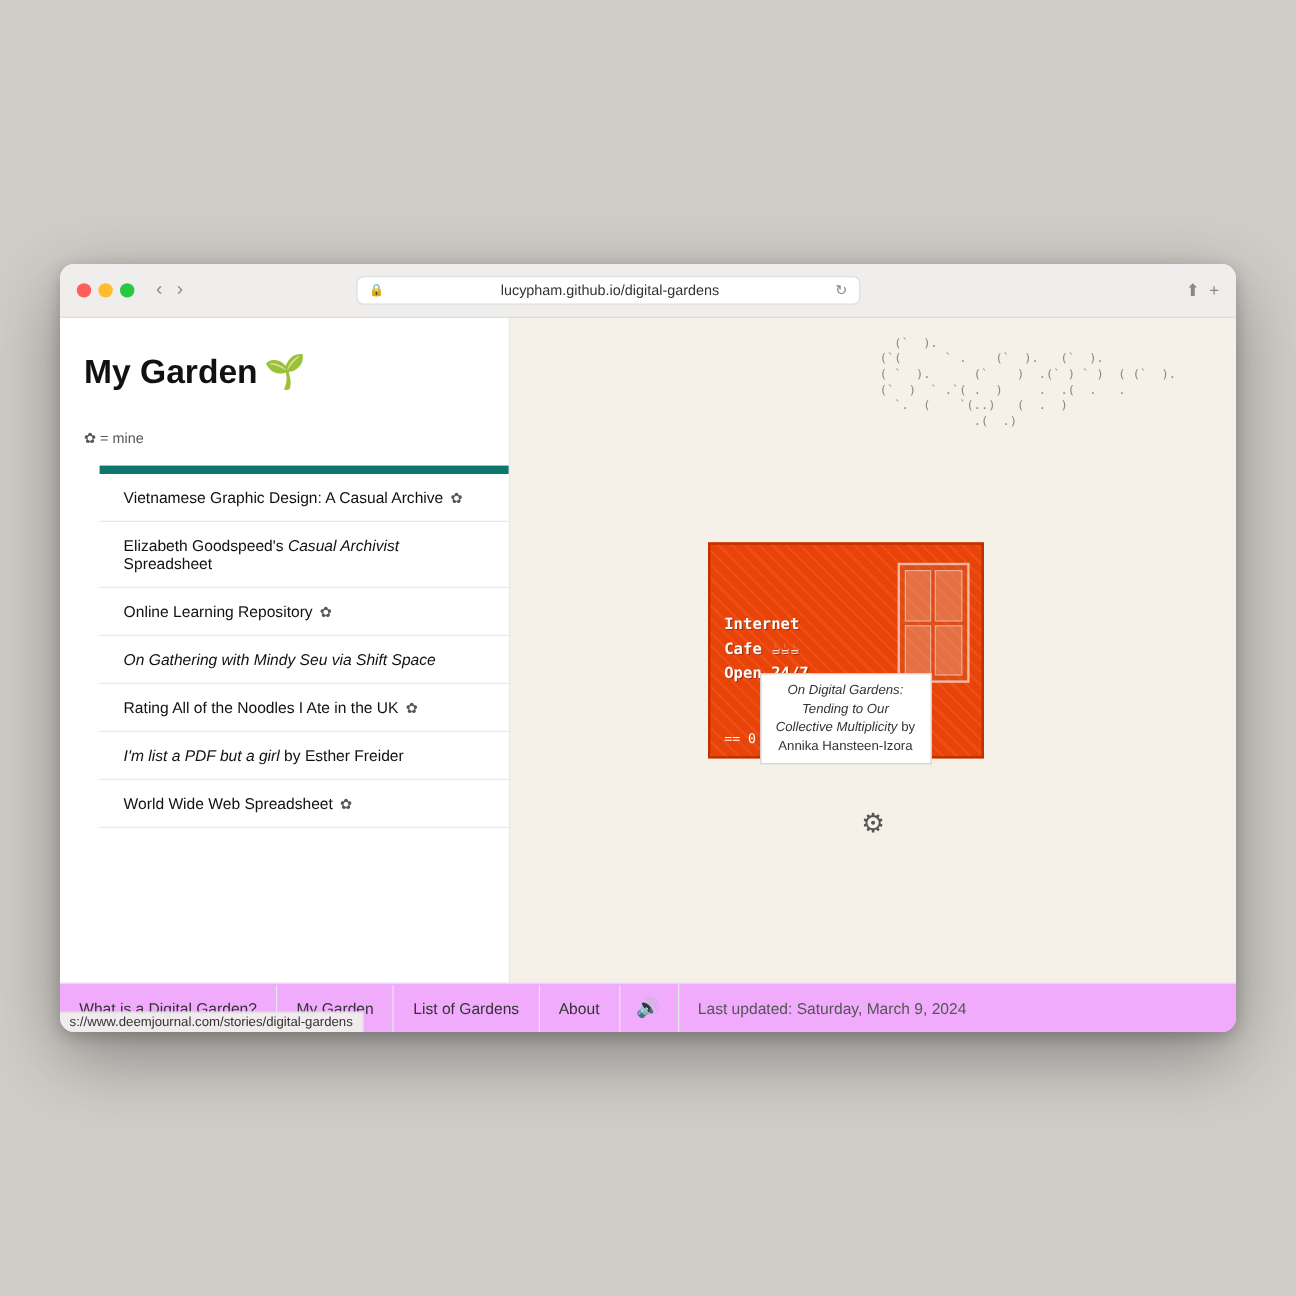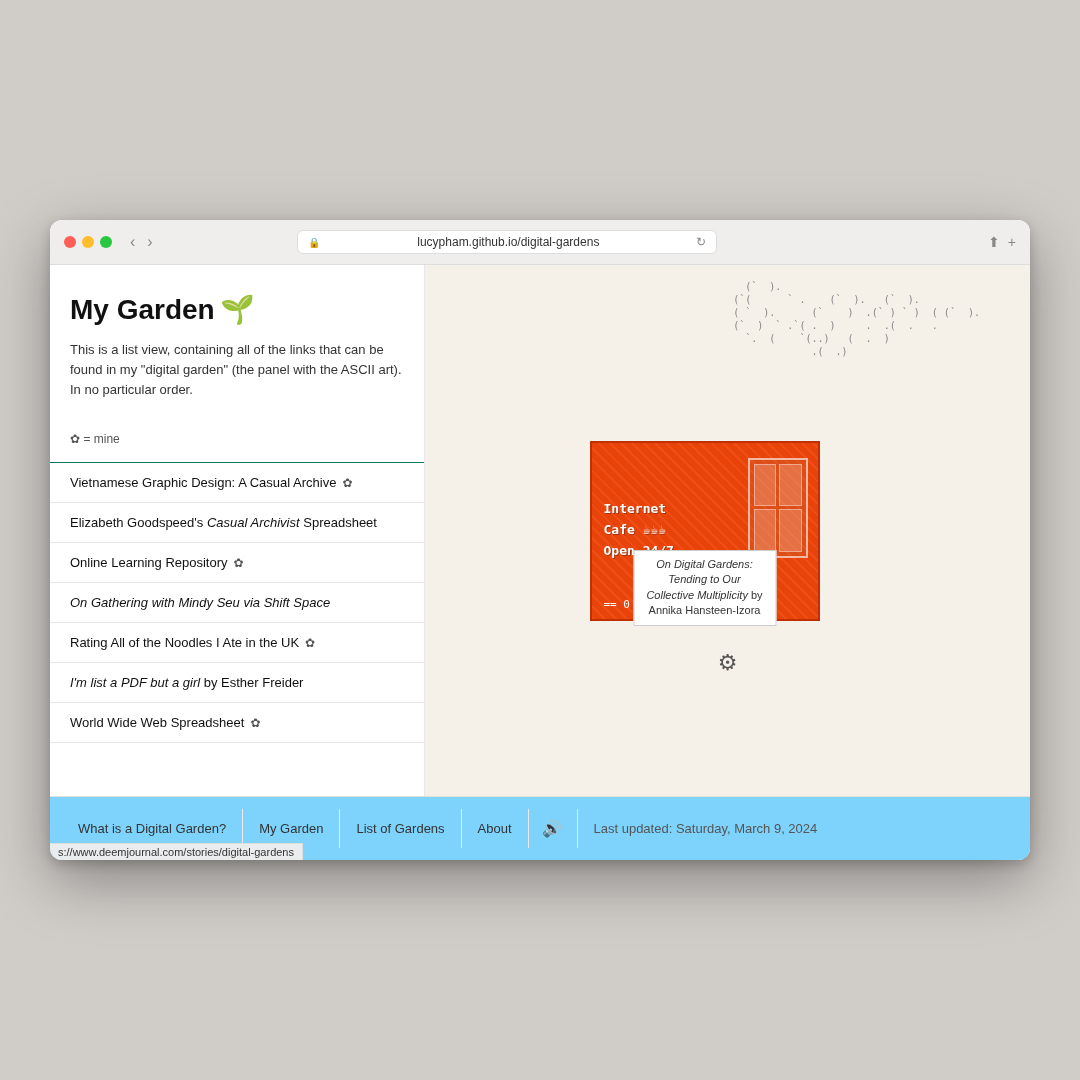--- a/index.html
+++ b/index.html
@@ -121,21 +121,22 @@
       line-height: 1.55;
       margin-bottom: 10px;
     }
     .mine-label {
       font-size: 12px;
       color: #555;
       margin-top: 32px;
     }
     .link-list {
       list-style: none;
-      border-top: 1px solid #0f766e;
+      border-top: 7px solid #0f766e;
+      margin-left: 33px;
     }
     .link-item {
       border-bottom: 1px solid #e8e8e8;
       padding: 12px 20px;
       font-size: 13px;
       color: #111;
       cursor: pointer;
       display: flex;
       align-items: center;
       gap: 6px;
@@ -235,25 +236,25 @@
     .tooltip-box em { font-style: italic; }
     .gear-decoration {
       position: absolute;
       bottom: 120px;
       left: 50%;
       transform: translateX(-50%);
       font-size: 22px;
       color: #555;
     }
     .bottom-nav {
-      background: #7dd3fc;
+      background: #f0abfc;
       border-top: 1px solid #e0e0e0;
       display: flex;
       align-items: center;
-      padding: 12px;
+      padding: 0;
       flex-shrink: 0;
     }
     .nav-tab {
       padding: 12px 16px;
       font-size: 13px;
       color: #333;
       cursor: pointer;
       white-space: nowrap;
       border-right: 1px solid #e8e8e8;
     }
@@ -307,21 +308,20 @@
   </div>
 
   <div class="browser-content">
 
     <div class="left-panel">
       <div class="panel-header">
         <div class="panel-title">
           <span>My Garden</span>
           <span>🌱</span>
         </div>
-        <p class="panel-description">This is a list view, containing all of the links that can be found in my "digital garden" (the panel with the ASCII art). In no particular order.</p>
         <p class="mine-label">✿ = mine</p>
       </div>
 
       <ul class="link-list">
         <li class="link-item">
           <span>Vietnamese Graphic Design: A Casual Archive</span>
           <span class="gear-icon">✿</span>
         </li>
         <li class="link-item">
           <span>Elizabeth Goodspeed's <em>Casual Archivist</em> Spreadsheet</span>

